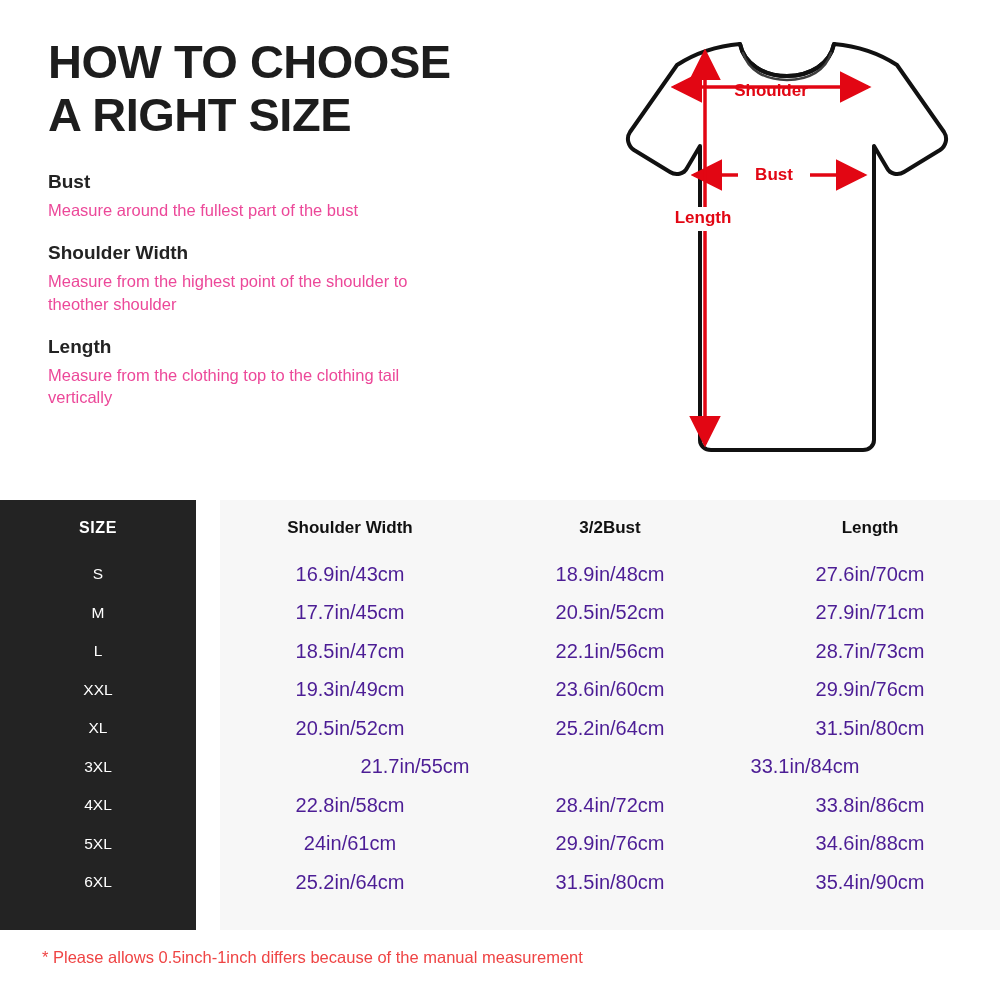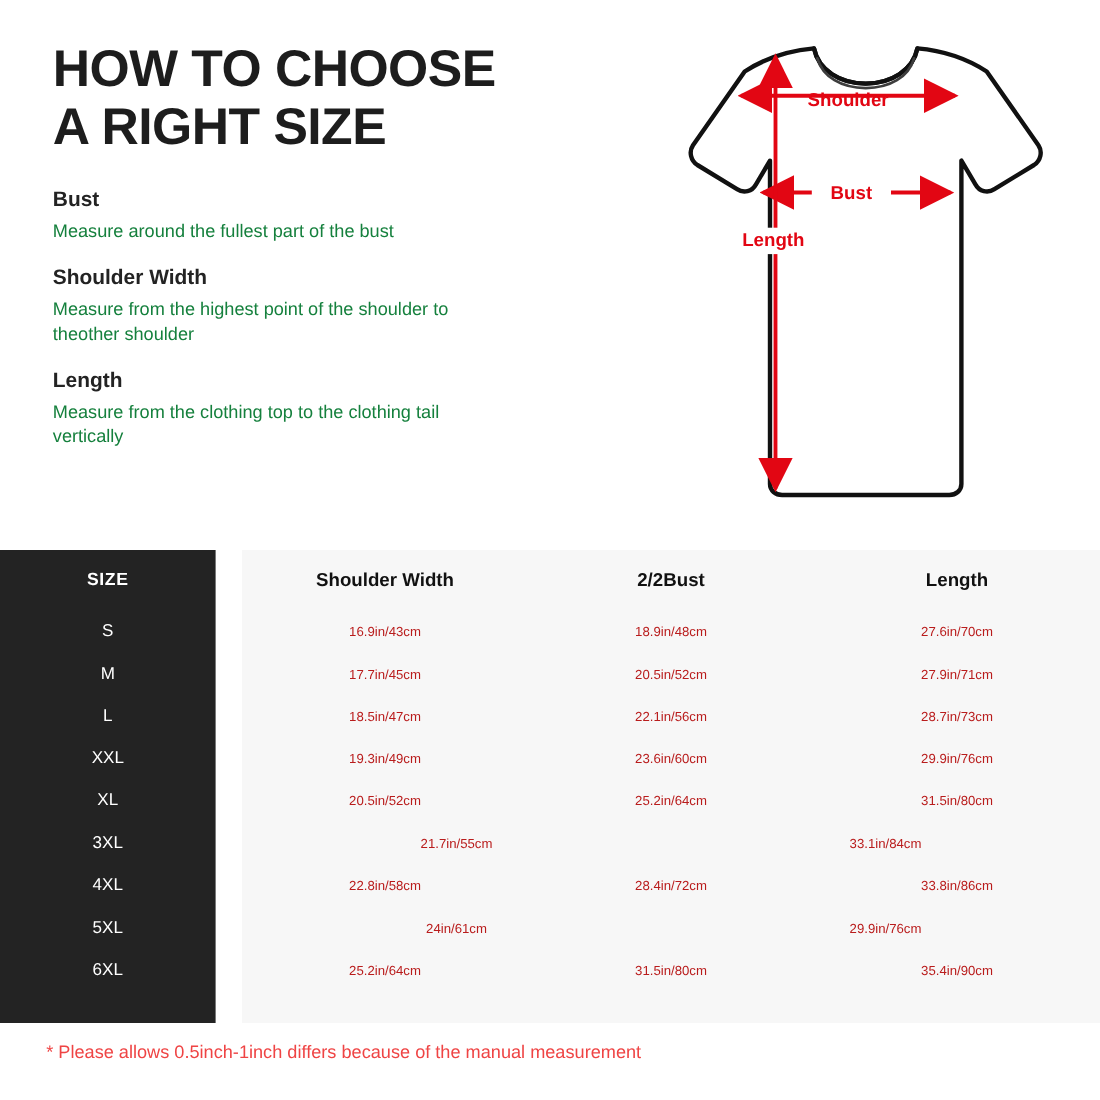--- a/index.html
+++ b/index.html
@@ -43,21 +43,21 @@
   .guide .block:first-of-type { margin-top: 30px; }
   .guide .term {
     font-size: 19px;
     font-weight: bold;
     color: #232323;
     margin-bottom: 6px;
   }
   .guide .desc {
     font-size: 16.5px;
     line-height: 1.38;
-    color: #15803d;
+    color: #ec4899;
     max-width: 400px;
   }
 
   
   .shirt-wrap {
     position: absolute;
     left: 512px;
     top: 20px;
     width: 470px;
     height: 460px;
@@ -95,22 +95,22 @@
     font-size: 15.5px;
   }
   .size-col .head-row {
     font-weight: bold;
     font-size: 16px;
     letter-spacing: 0.6px;
   }
   .data-col .row > div {
     flex: 1 1 0;
     text-align: center;
-    font-size: 12px;
-    color: #b91c1c;
+    font-size: 20px;
+    color: #4c1d95;
   }
   .data-col .head-row > div {
     font-weight: bold;
     font-size: 17px;
     color: #111111;
   }
   .footnote {
     position: absolute;
     left: 42px;
     top: 948px;
@@ -215,21 +215,21 @@
       <div class="row">XL</div>
       <div class="row">3XL</div>
       <div class="row">4XL</div>
       <div class="row">5XL</div>
       <div class="row">6XL</div>
     </div>
 
     <div class="data-col">
       <div class="row head-row">
         <div>Shoulder Width</div>
-        <div>2/2Bust</div>
+        <div>3/2Bust</div>
         <div>Length</div>
       </div>
 
       <div class="row">
         <div>16.9in/43cm</div>
         <div>18.9in/48cm</div>
         <div>27.6in/70cm</div>
       </div>
       <div class="row">
         <div>17.7in/45cm</div>
@@ -256,20 +256,21 @@
         <div>33.1in/84cm</div>
       </div>
       <div class="row">
         <div>22.8in/58cm</div>
         <div>28.4in/72cm</div>
         <div>33.8in/86cm</div>
       </div>
       <div class="row">
         <div>24in/61cm</div>
         <div>29.9in/76cm</div>
+        <div>34.6in/88cm</div>
       </div>
       <div class="row">
         <div>25.2in/64cm</div>
         <div>31.5in/80cm</div>
         <div>35.4in/90cm</div>
       </div>
     </div>
   </div>
 
   <div class="footnote">* Please allows 0.5inch-1inch differs because of the  manual measurement</div>

